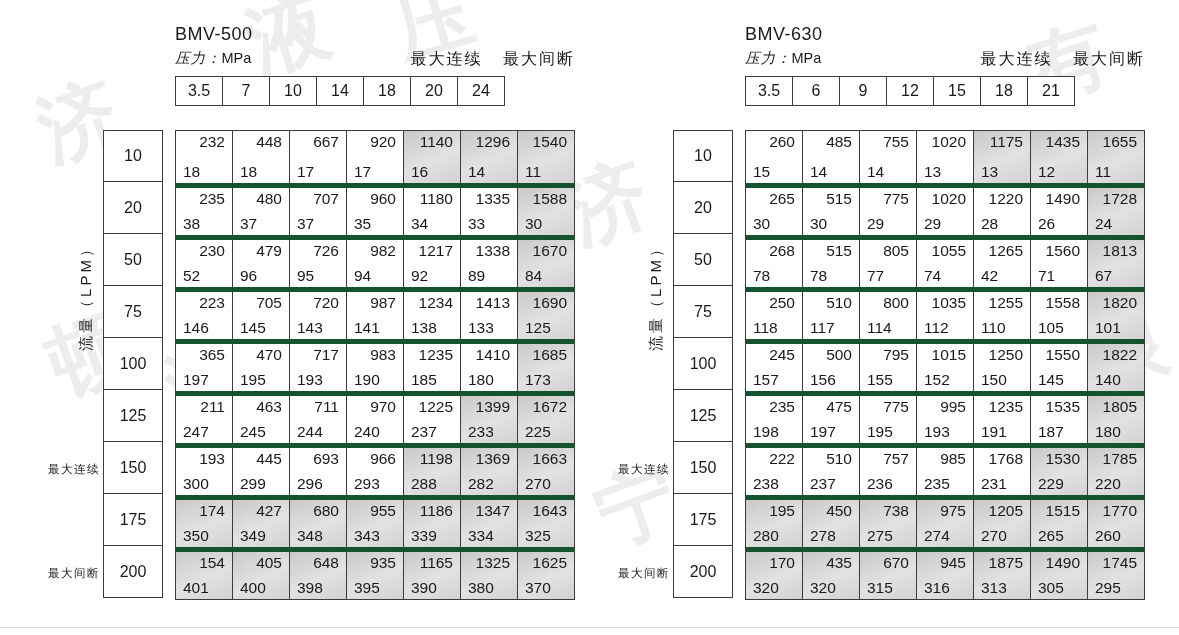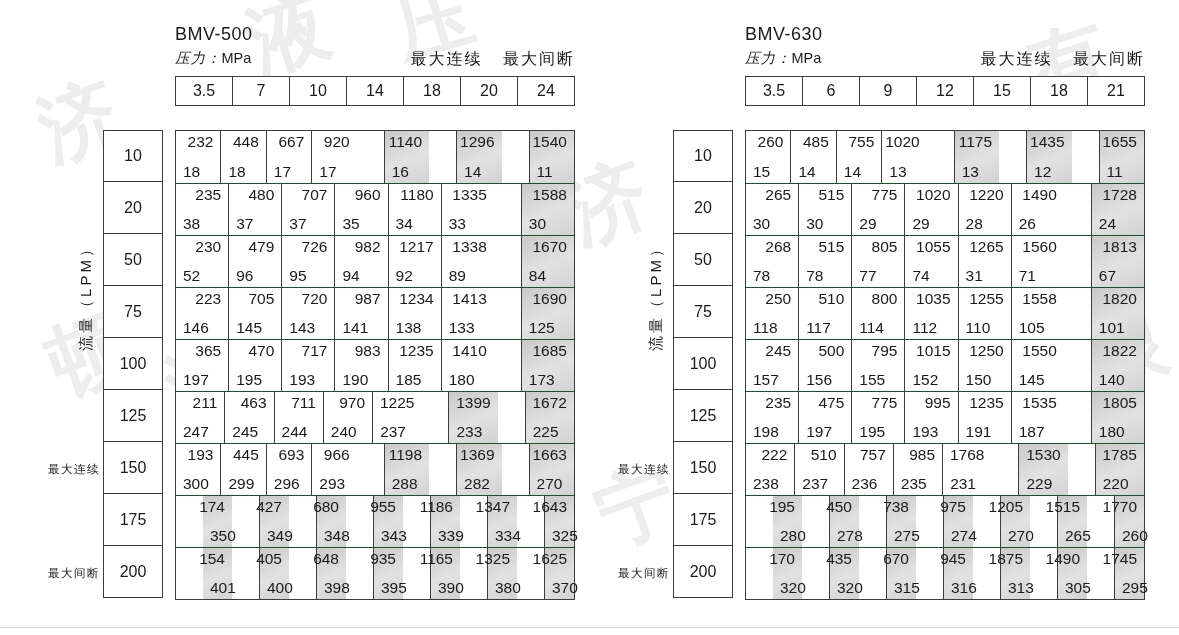--- a/index.html
+++ b/index.html
@@ -16,37 +16,37 @@
   .title { position:absolute; left:175px; top:24px; font-size:18px; font-weight:400;
            letter-spacing:0.5px; }
   .pline { position:absolute; left:175px; top:49px; width:400px; height:19px;
            font-size:14.5px; }
   .pline .plabel { letter-spacing:1px;font-style:italic; }
   .pline .punit  { }
   .legend { position:absolute; right:0; top:0; letter-spacing:2px; font-size:16px;
             white-space:nowrap; }
   .legend .lg2 { margin-left:14px; }
 
-  .hdr { position:absolute; left:175px; top:76px; width:400px; height:30px; display:flex;border-radius:6px; }
+  .hdr { position:absolute; left:175px; top:76px; width:330px; height:30px; display:flex;border-radius:6px; }
   .hcell { flex:1; border:1px solid #3c3c3c; border-left:none; display:flex;
            align-items:center; justify-content:center; font-size:16px; background:#fff; }
   .hcell:first-child { border-left:1px solid #3c3c3c; }
 
   .fcol { position:absolute; left:103px; top:130px; width:60px; }
   .fcell { height:52px; border:1px solid #3c3c3c; border-top:none; display:flex;
            align-items:center; justify-content:center; font-size:16px; background:#fff; }
   .fcell:first-child { border-top:1px solid #3c3c3c; }
 
   .body { position:absolute; left:175px; top:130px; width:400px;
           border:1px solid #3c3c3c; background:#fff; }
   .brow { display:flex; height:52px;justify-content:space-between; }
-  .brow + .brow { border-top:1px solid #14532d; }
+  .brow + .brow { border-top:5px solid #14532d; }
   .bcell { flex:1; position:relative; border-left:1px solid #3c3c3c; font-size:15.5px; }
   .bcell:first-child { border-left:none; }
-  .bcell.shaded { background:linear-gradient(155deg,#c9c9c9 0%,#e2e2e2 55%,#d2d2d2 100%);margin-left:27px; }
+  .bcell.shaded { background:linear-gradient(155deg,#c9c9c9 0%,#e2e2e2 55%,#d2d2d2 100%); }
   .tv { position:absolute; top:2px; right:7px; }
   .bv { position:absolute; bottom:2px; left:7px; }
 
   .flow-axis { position:absolute; left:86px; top:295px; transform:translate(-50%,-50%) rotate(-90deg);
                white-space:nowrap; font-size:15px; letter-spacing:3px; }
   .marker { position:absolute; left:10px; width:90px; text-align:right; font-size:11.5px;
             letter-spacing:1.5px; white-space:nowrap; }
   .marker.m150 { top:462px; }
   .marker.m200 { top:566px; }
 
@@ -479,21 +479,21 @@
           <div class="bcell">
             <span class="tv">805</span>
             <span class="bv">77</span>
           </div>
           <div class="bcell">
             <span class="tv">1055</span>
             <span class="bv">74</span>
           </div>
           <div class="bcell">
             <span class="tv">1265</span>
-            <span class="bv">31</span>
+            <span class="bv">42</span>
           </div>
           <div class="bcell">
             <span class="tv">1560</span>
             <span class="bv">71</span>
           </div>
           <div class="bcell shaded">
             <span class="tv">1813</span>
             <span class="bv">67</span>
           </div>
         </div>

